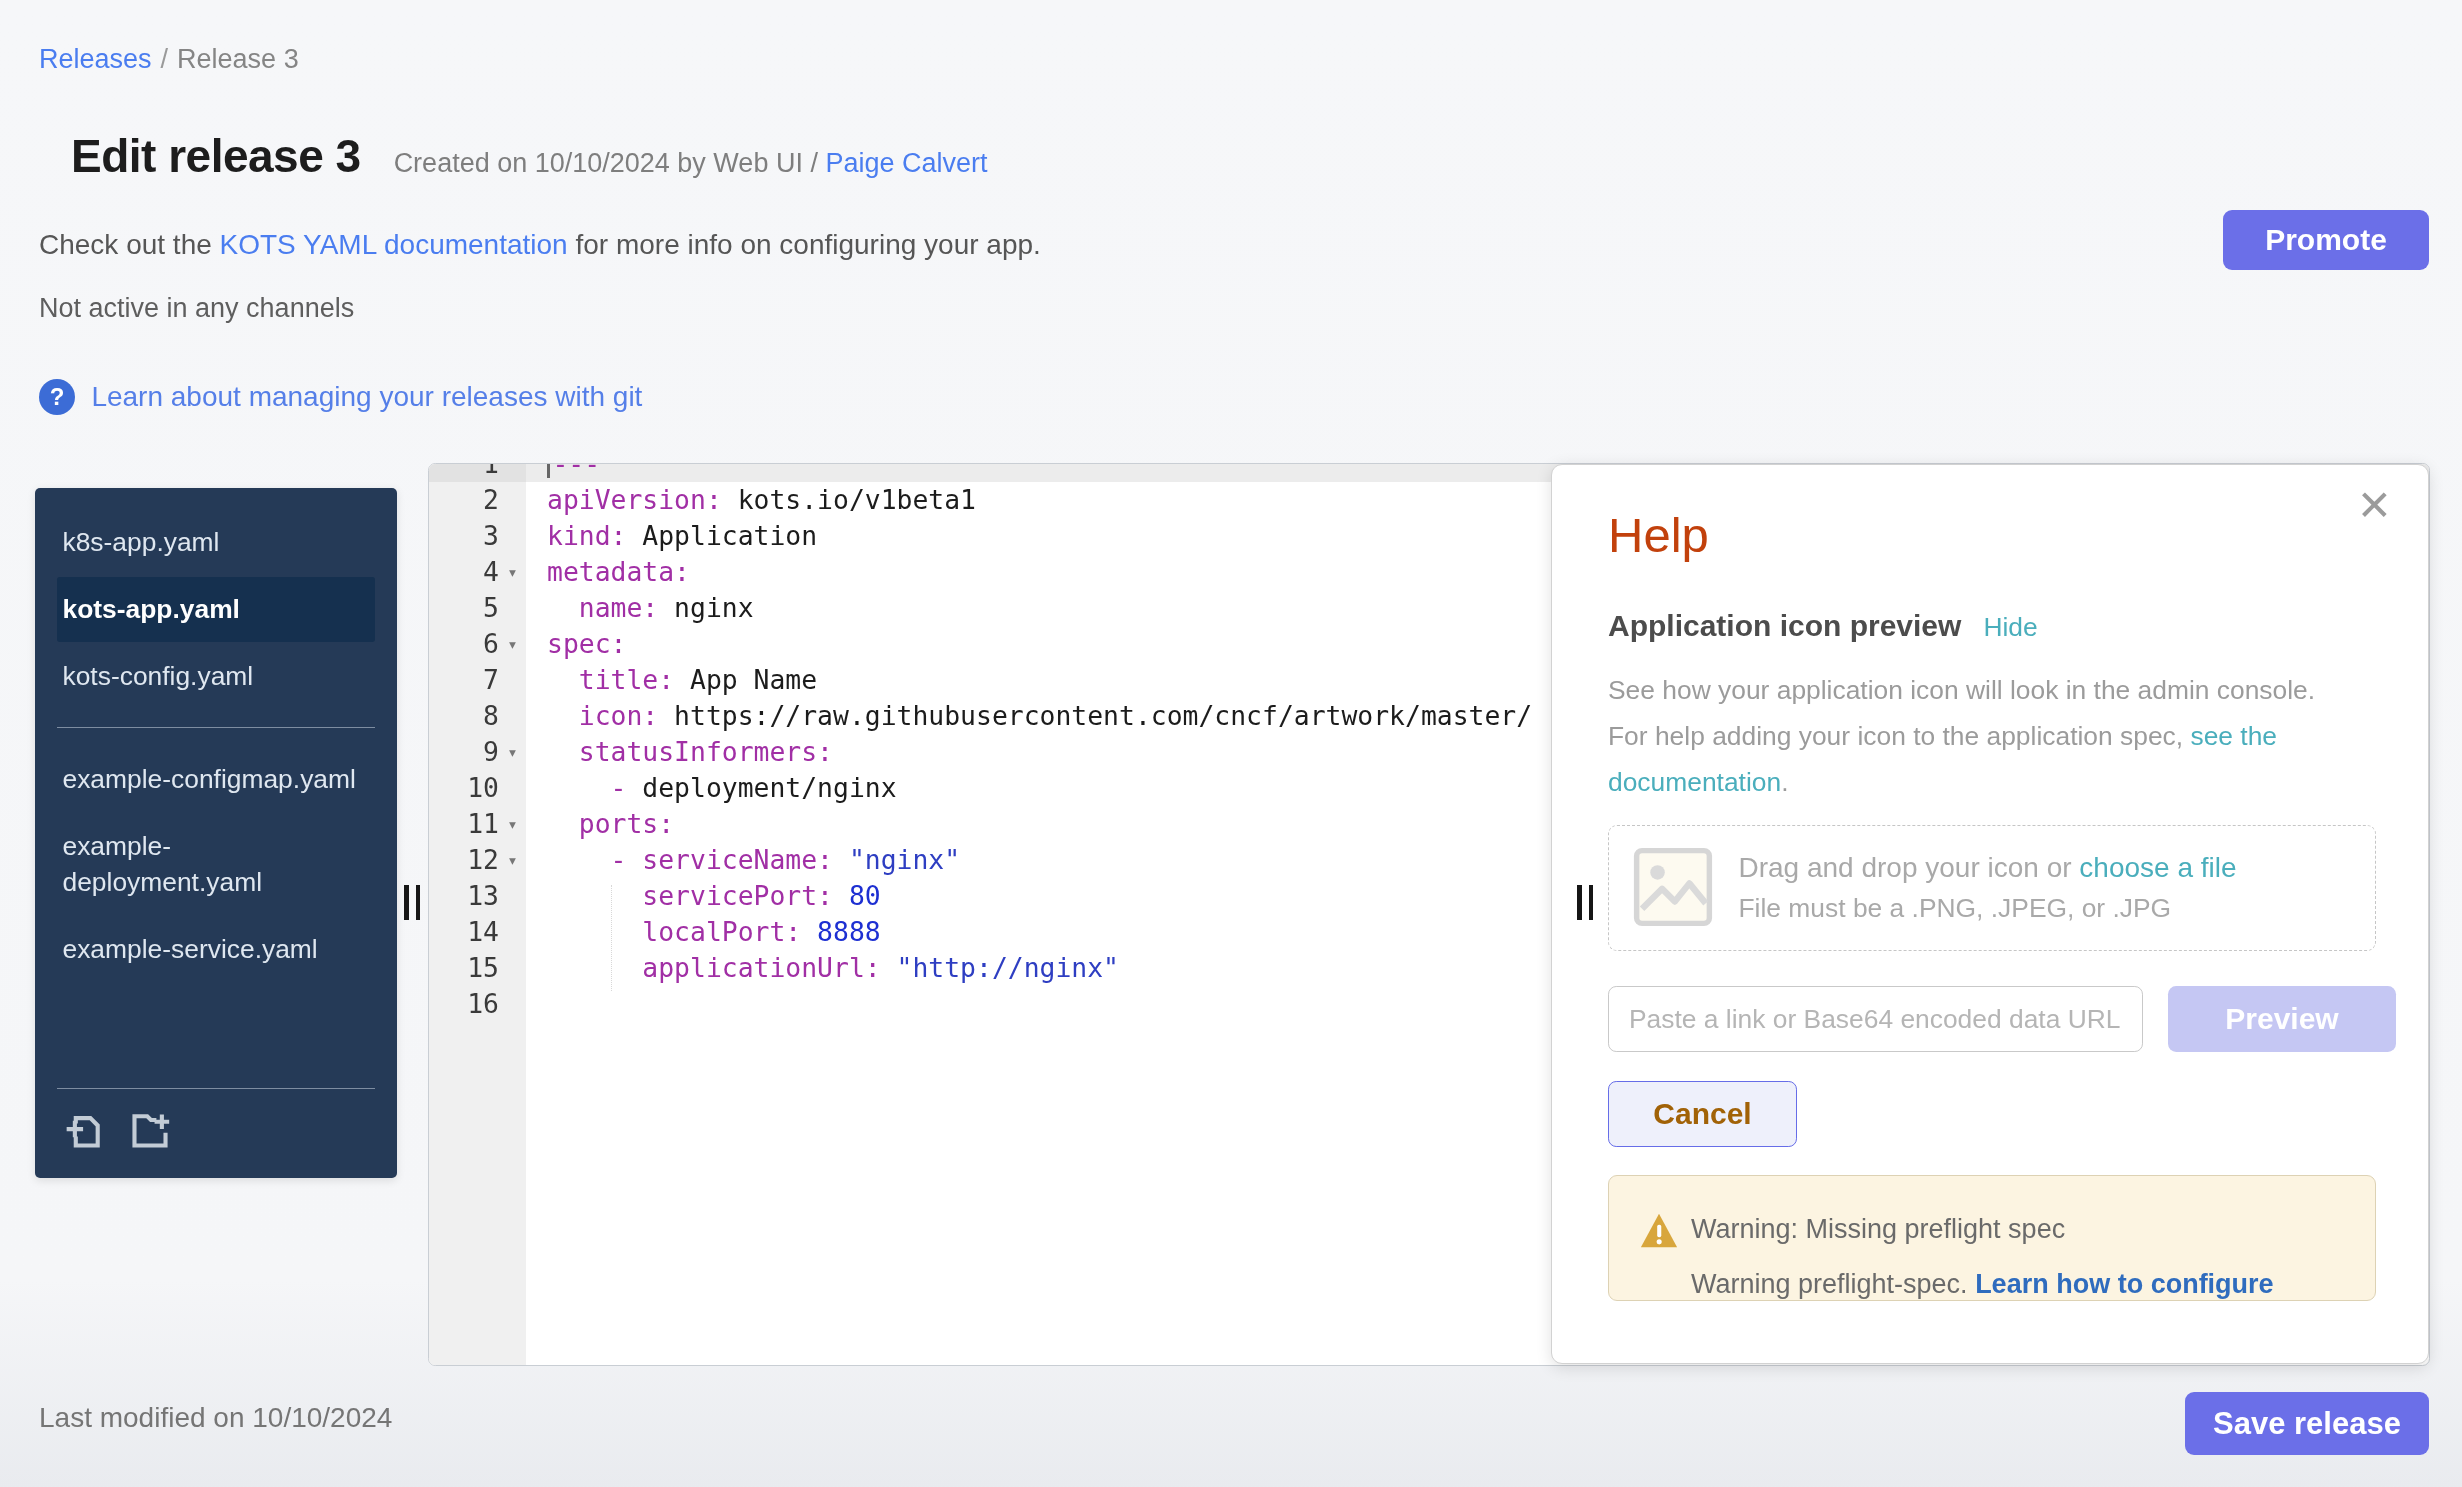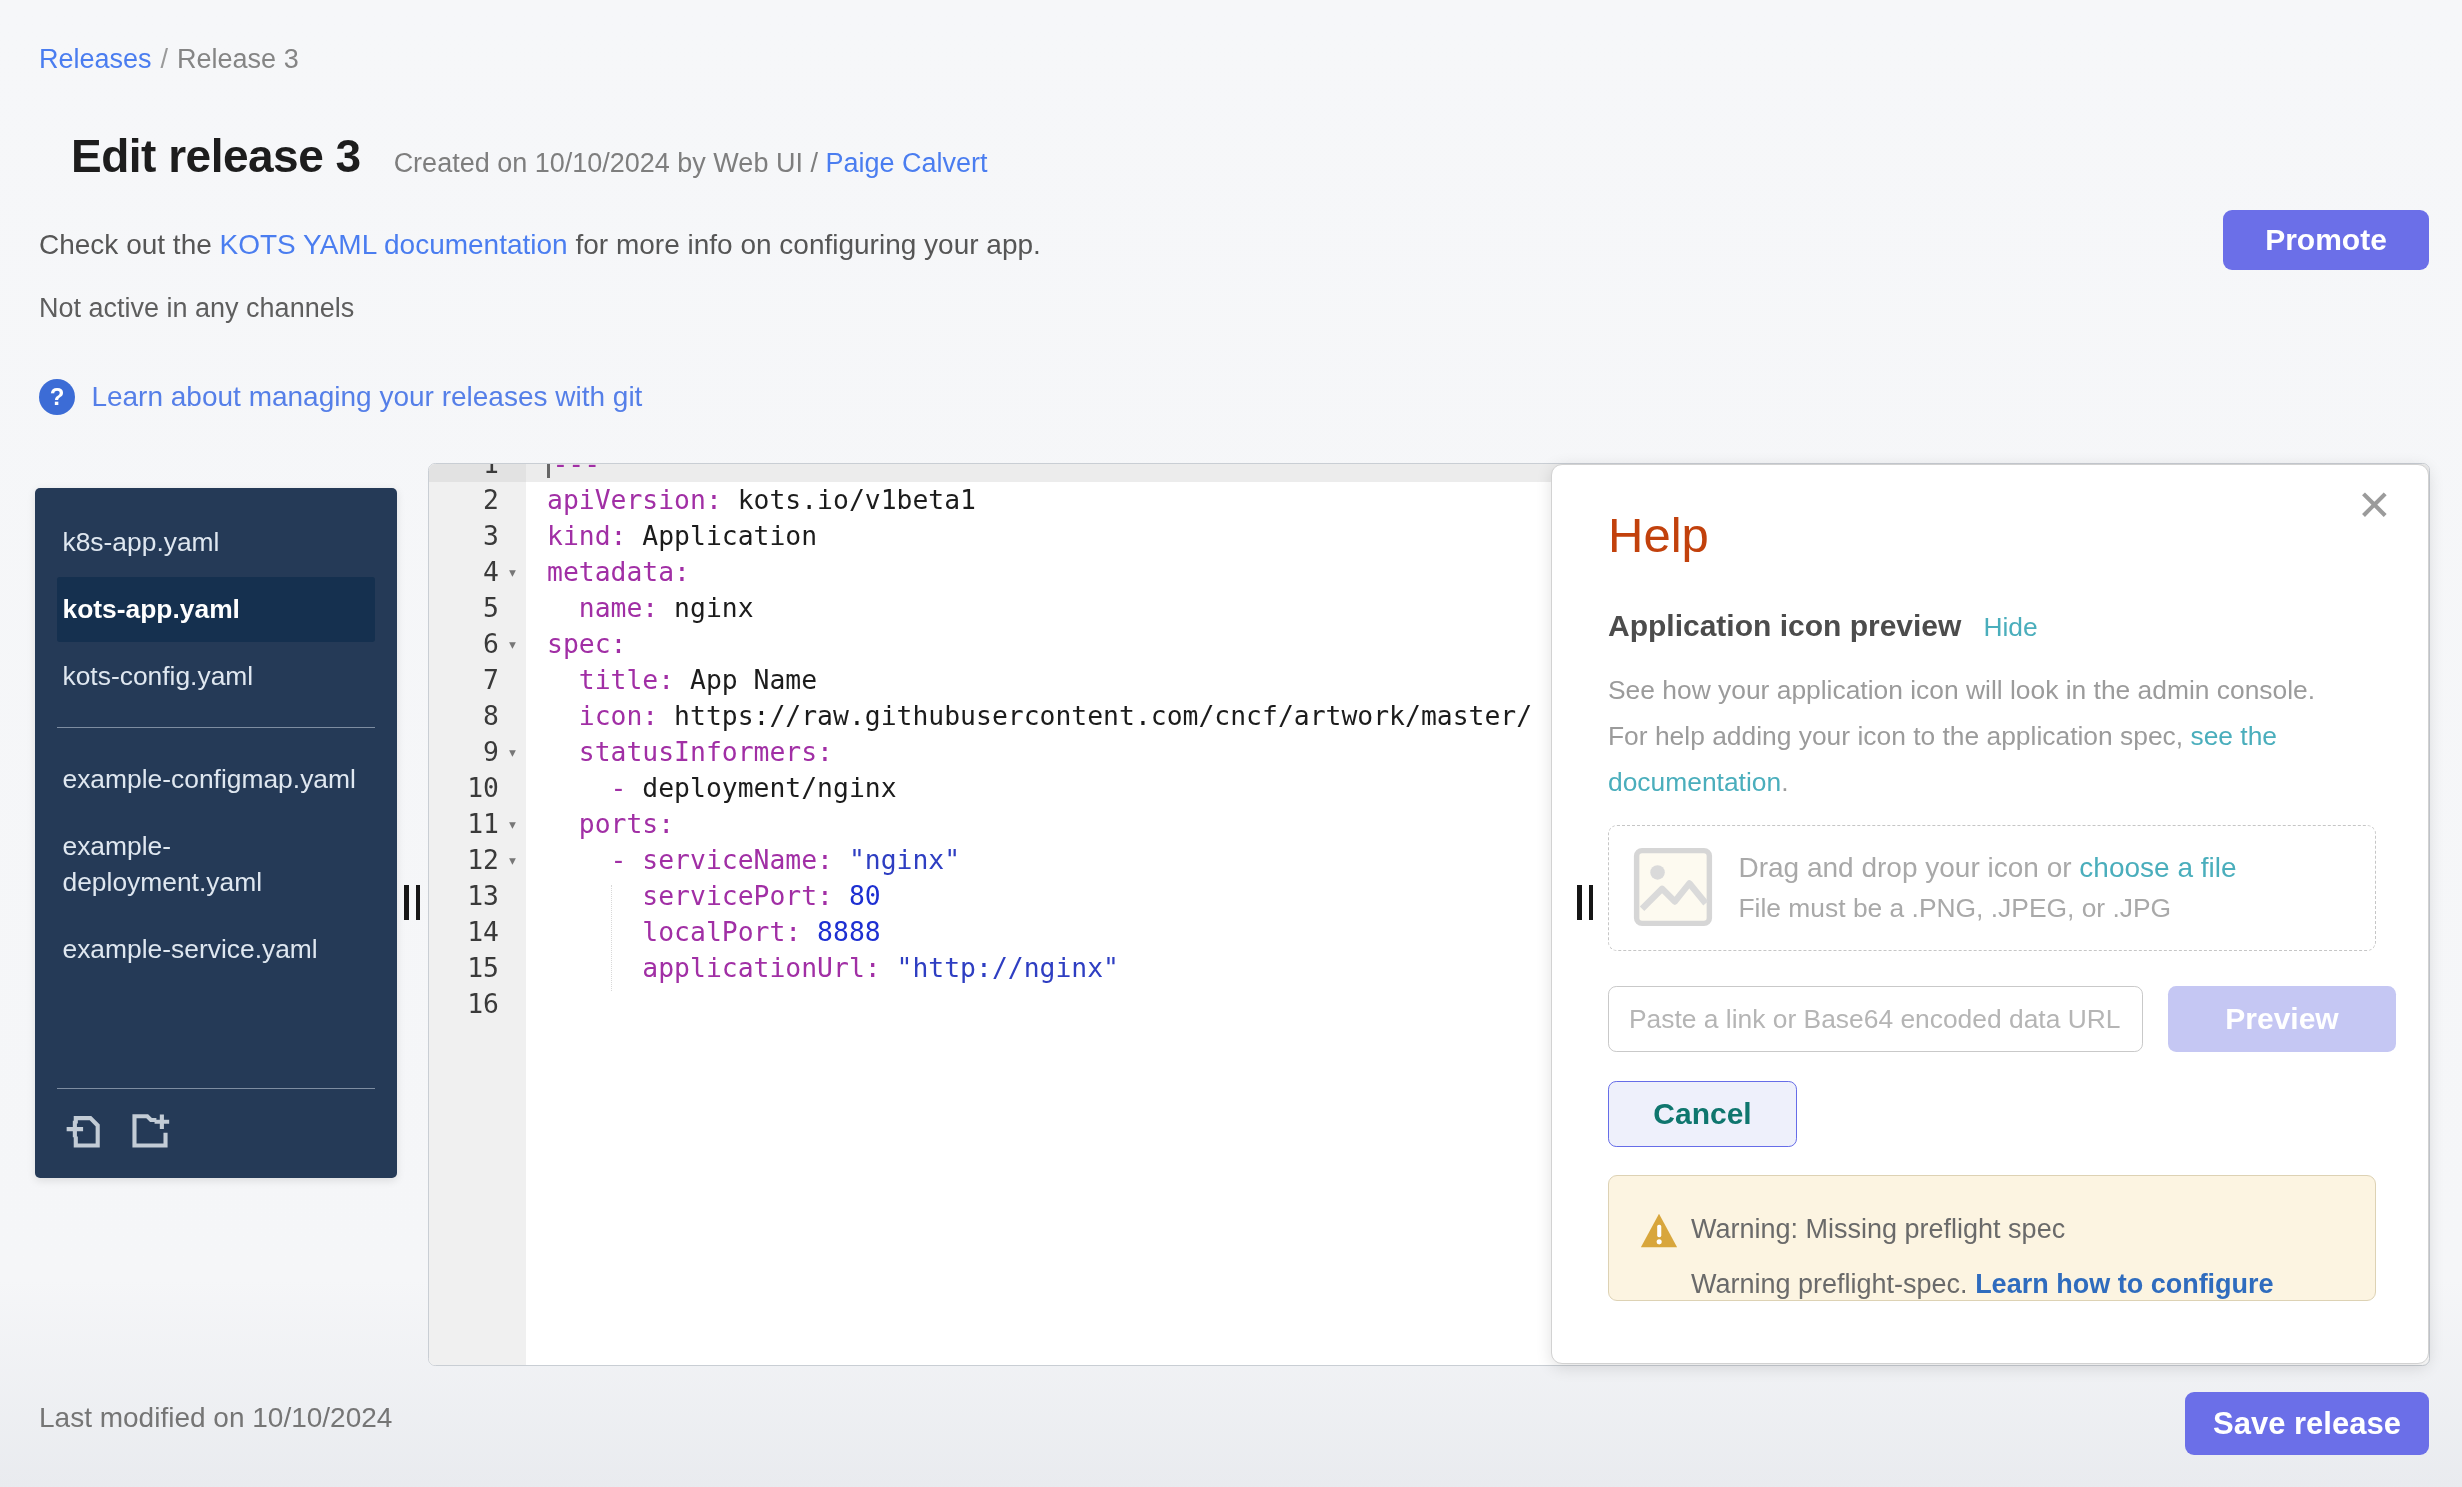--- a/index.html
+++ b/index.html
@@ -95,21 +95,21 @@
   .dz-line1 a{color:var(--teal);text-decoration:none;}
   .dz-line2{font-size:26.4px;color:#a9a9a9;margin-top:9px;}
 
   .url-input{position:absolute;left:56px;top:521px;width:535px;height:66px;border:1.8px solid #c9c9c9;
              border-radius:8.2px;font-size:26.4px;color:#555;padding:0 20px;font-family:inherit;outline:none;}
   .url-input::placeholder{color:#b5b5b5;}
   .preview-btn{position:absolute;left:616px;top:521px;width:228px;height:66px;background:#c5c7f3;
                color:#fff;font-size:30px;font-weight:bold;border:none;border-radius:8.2px;
                cursor:default;font-family:inherit;}
   .cancel-btn{position:absolute;left:56px;top:616px;width:189px;height:66px;background:#eef0fb;
-              border:1.8px solid #666de8;border-radius:8.2px;color:#0f766e;font-size:30px;
+              border:1.8px solid #666de8;border-radius:8.2px;color:#a16207;font-size:30px;
               font-weight:bold;cursor:pointer;font-family:inherit;}
 
   .warning-box{position:absolute;left:56px;top:710px;width:768px;height:126px;overflow:hidden;
                background:#fcf4e1;border:0.9px solid #ddd2b4;border-radius:9px;}
   .warn-icon{position:absolute;left:30px;top:36px;}
   .warn-title{position:absolute;left:82px;top:38px;font-size:27px;color:#6a6a6a;}
   .warn-line2{position:absolute;left:82px;top:93px;font-size:27px;color:#6a6a6a;white-space:nowrap;}
   .warn-line2 a{color:#2f6cbe;font-weight:bold;text-decoration:none;}
 
   

